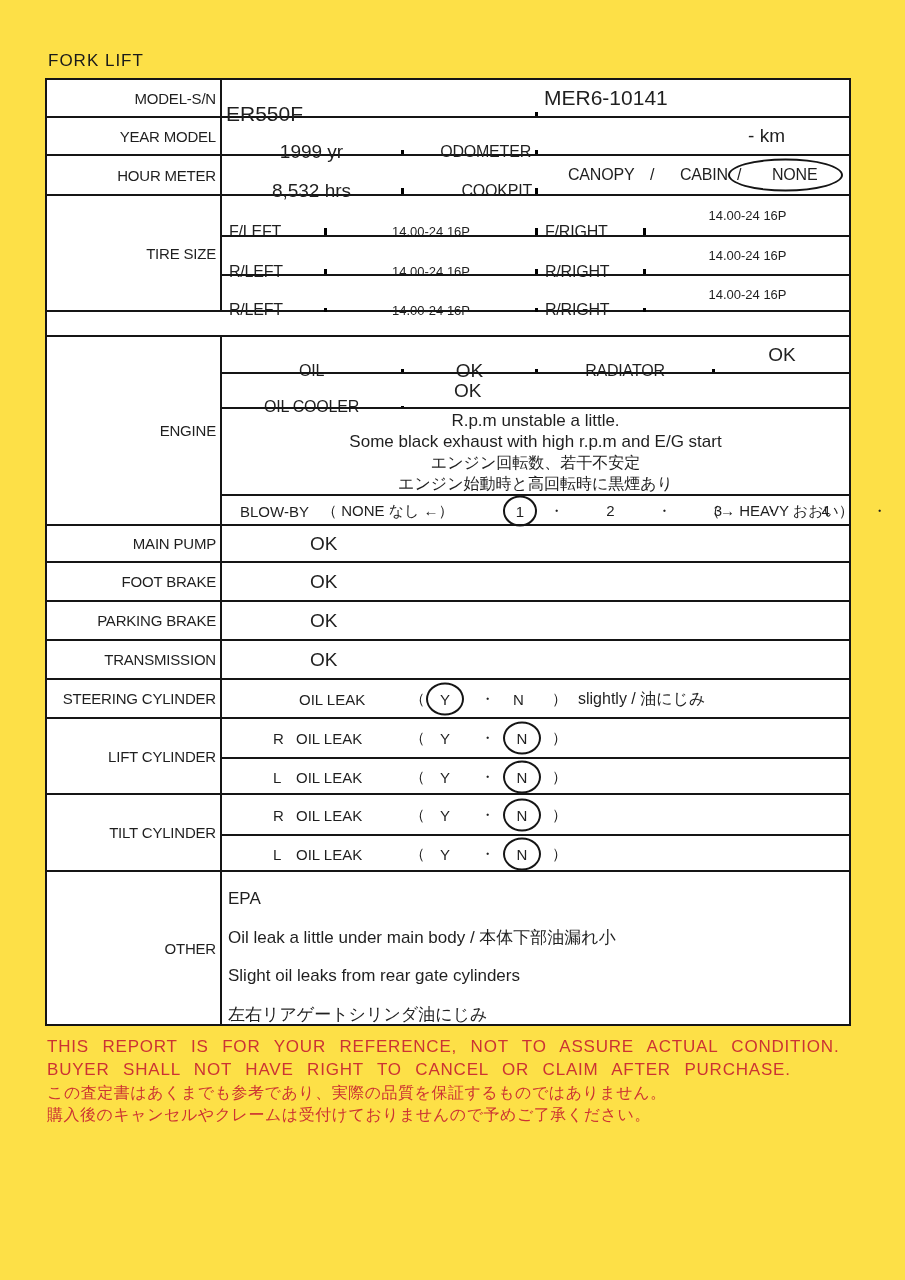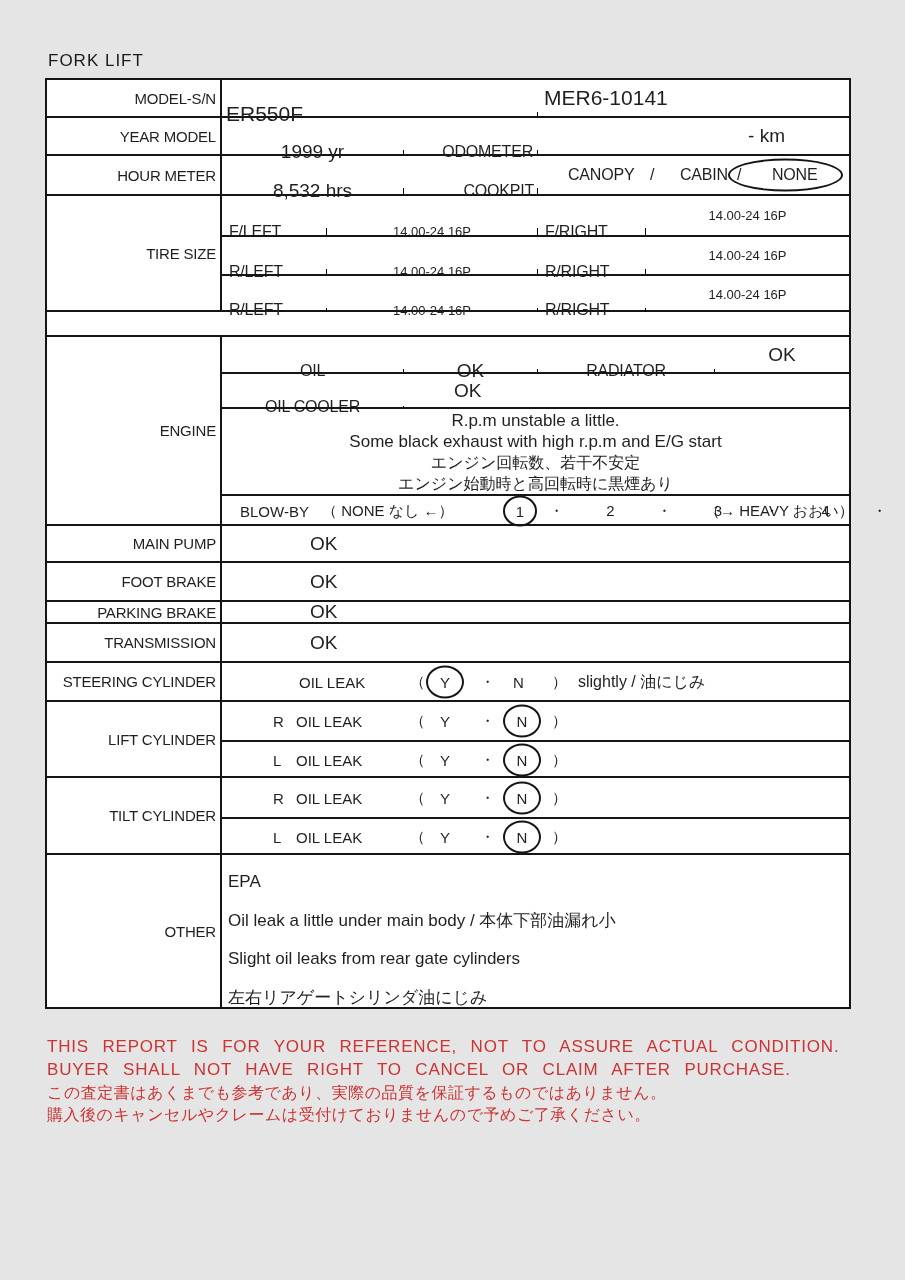--- a/index.html
+++ b/index.html
@@ -1,23 +1,23 @@
 <!DOCTYPE html>
 <html><head>
 <meta charset="utf-8">
 <style>
   html,body{margin:0;padding:0;background:#fff;}
-  .page{position:relative;width:905px;height:1280px;background:#e5e5e5;
+  .page{position:relative;width:905px;height:1280px;background:#fde047;
         font-family:"Liberation Sans", sans-serif;color:#1f1f1f;overflow:hidden;}
   .title{position:absolute;left:48px;top:51px;font-size:17px;letter-spacing:1px;color:#1a1a1a;}
   .tbl{position:absolute;left:45px;top:78px;width:806px;border:2px solid #151515;box-sizing:border-box;background:#fff;}
   .row,.sect{display:flex;box-sizing:border-box;}
   .c{box-sizing:border-box;display:flex;align-items:center;overflow:visible;}
   .bt2{border-top:2px solid #151515;}
-  .br1{border-right:1px solid #000000;margin-top:32px;}
+  .br1{border-right:3px solid #000000;margin-top:32px;}
   .lab{width:175px;flex:none;justify-content:flex-end;text-align:right;
        padding-right:4px;font-size:15px;border-right:2px solid #151515;box-sizing:border-box;
        display:flex;align-items:center;letter-spacing:-0.2px;}
   .fill{flex:1;}
   .subcol{flex:1;display:flex;flex-direction:column;box-sizing:border-box;min-width:0;}
   .subrow{display:flex;flex:none;box-sizing:border-box;}
   .big{font-size:21px;}
   .val{font-size:19px;}
   .tval{font-size:13px;}
   .slab{font-size:16px;letter-spacing:-0.2px;}
@@ -137,21 +137,21 @@
     <div class="row bt2" style="height:37px;">
       <div class="c lab">MAIN PUMP</div>
       <div class="c val fill" style="padding-left:88px;">OK</div>
     </div>
 
     <div class="row bt2" style="height:39px;">
       <div class="c lab">FOOT BRAKE</div>
       <div class="c val fill" style="padding-left:88px;">OK</div>
     </div>
 
-    <div class="row bt2" style="height:22px;">
+    <div class="row bt2" style="height:39px;">
       <div class="c lab">PARKING BRAKE</div>
       <div class="c val fill" style="padding-left:88px;">OK</div>
     </div>
 
     <div class="row bt2" style="height:39px;">
       <div class="c lab">TRANSMISSION</div>
       <div class="c val fill" style="padding-left:88px;">OK</div>
     </div>
 
     <div class="row bt2" style="height:39px;">

